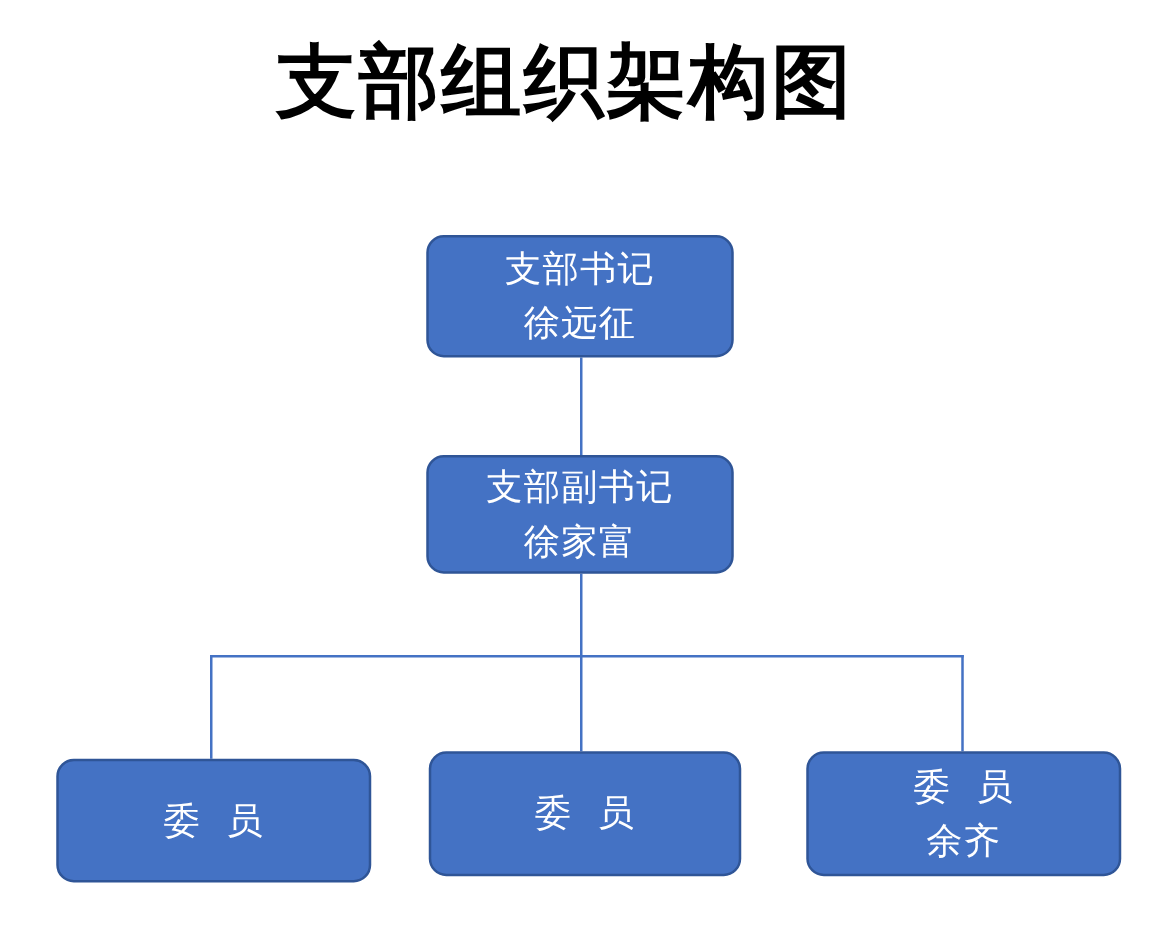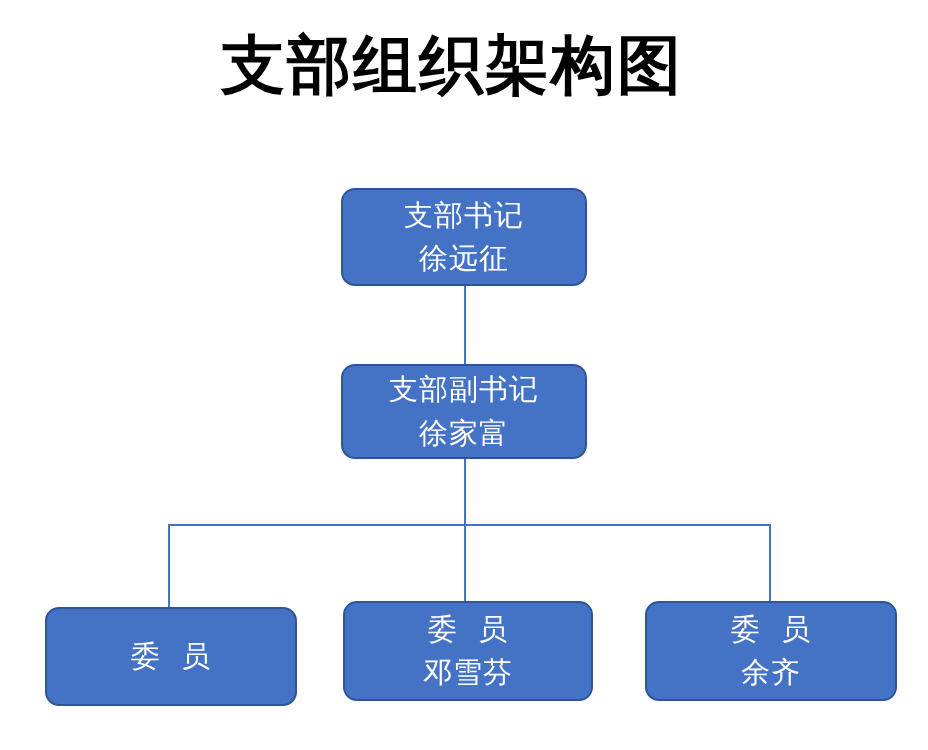--- a/index.html
+++ b/index.html
@@ -85,21 +85,20 @@
     <div class="role">支部书记</div>
     <div class="person">徐远征</div>
   </div>
 
   <div class="node node-b1">
     <div class="role">委  员</div>
   </div>
 
   <div class="node node-b2">
     <div class="role">委  员</div>
-    <div class="person">邓雪芬</div>
   </div>
 
   <div class="node node-b3">
     <div class="role">委  员</div>
     <div class="person">余齐</div>
   </div>
 
 </div>
 
 </body></html>

